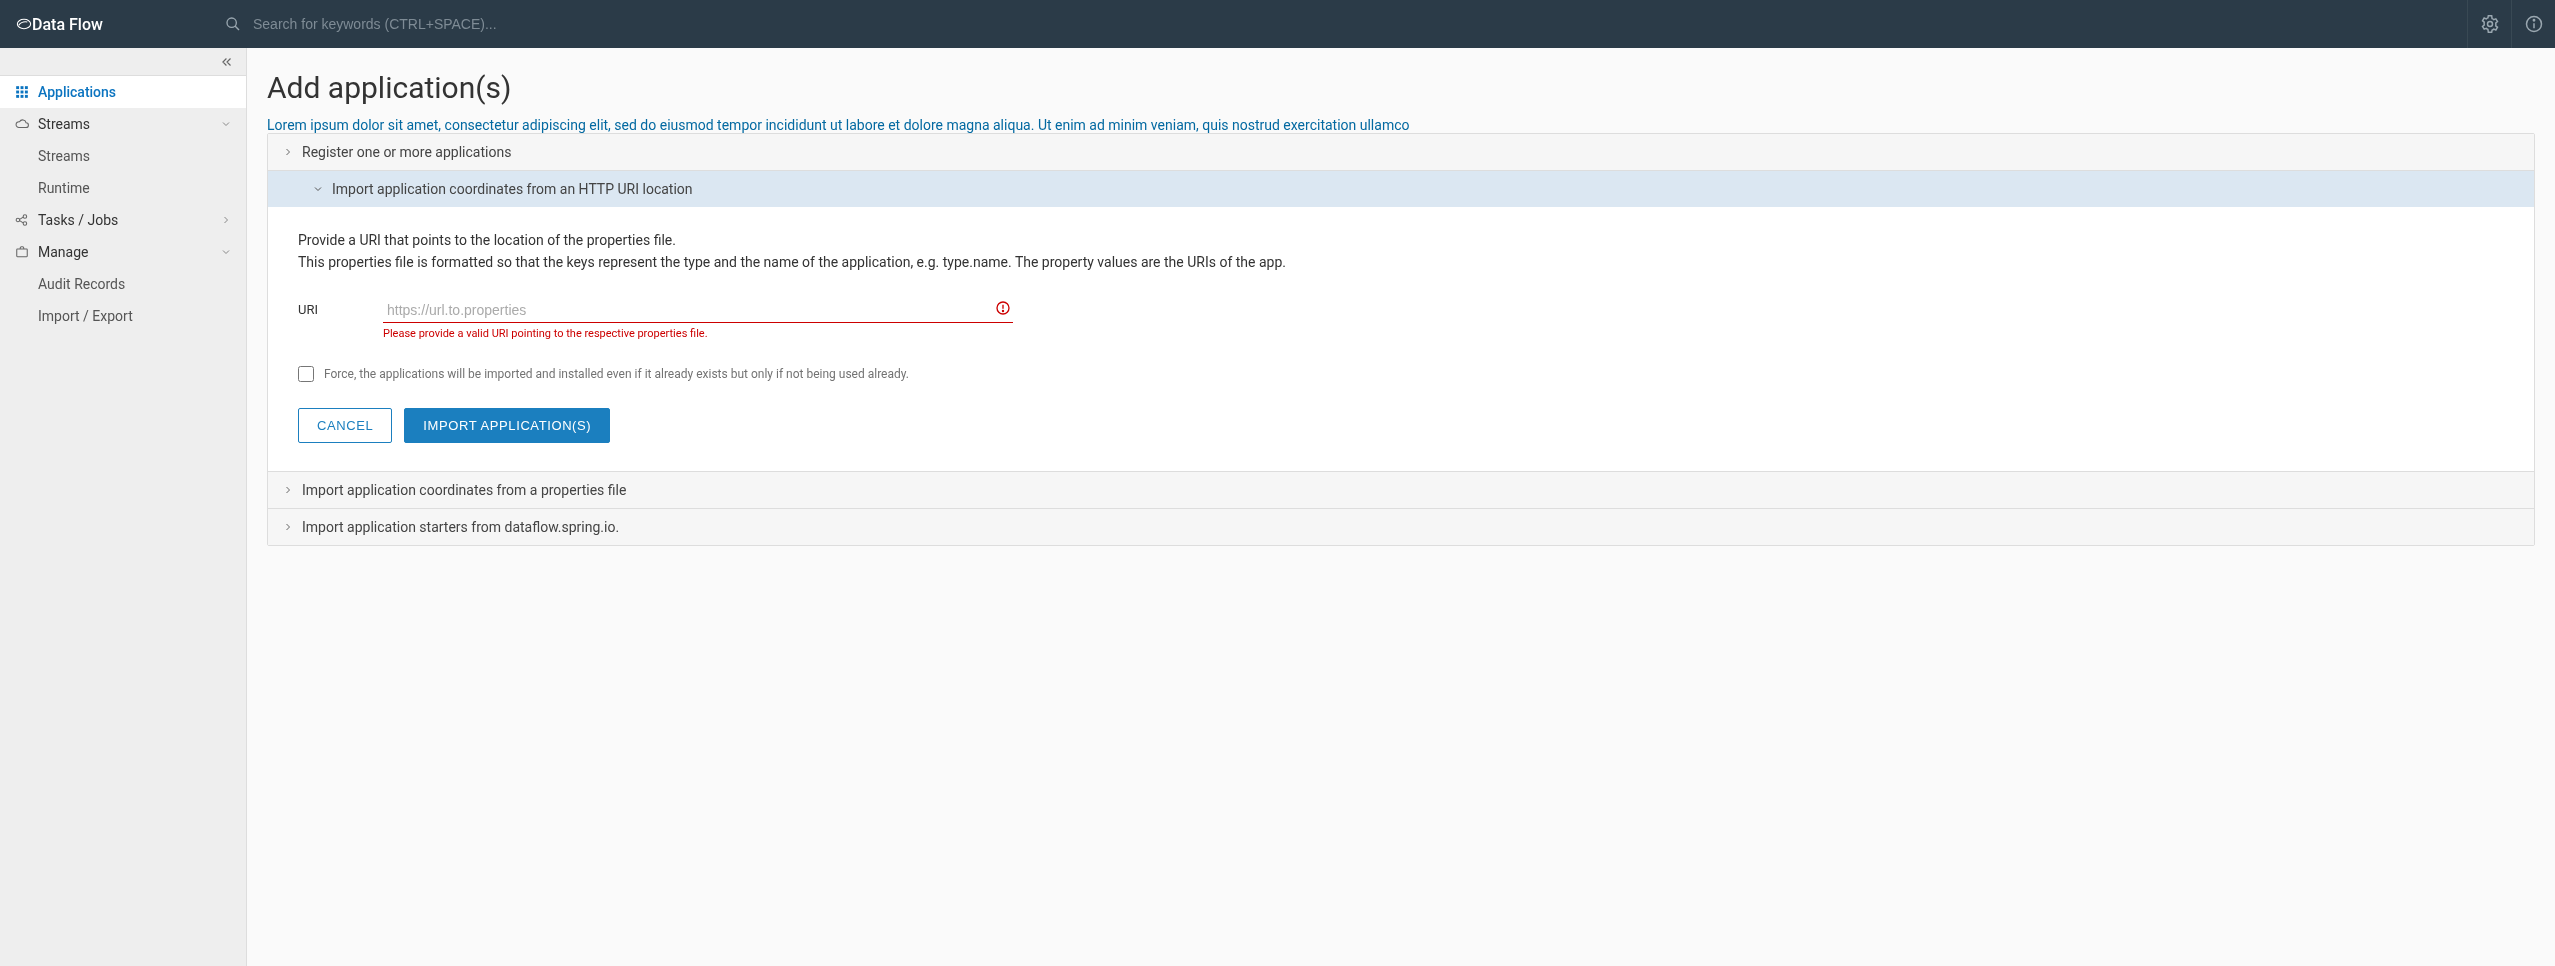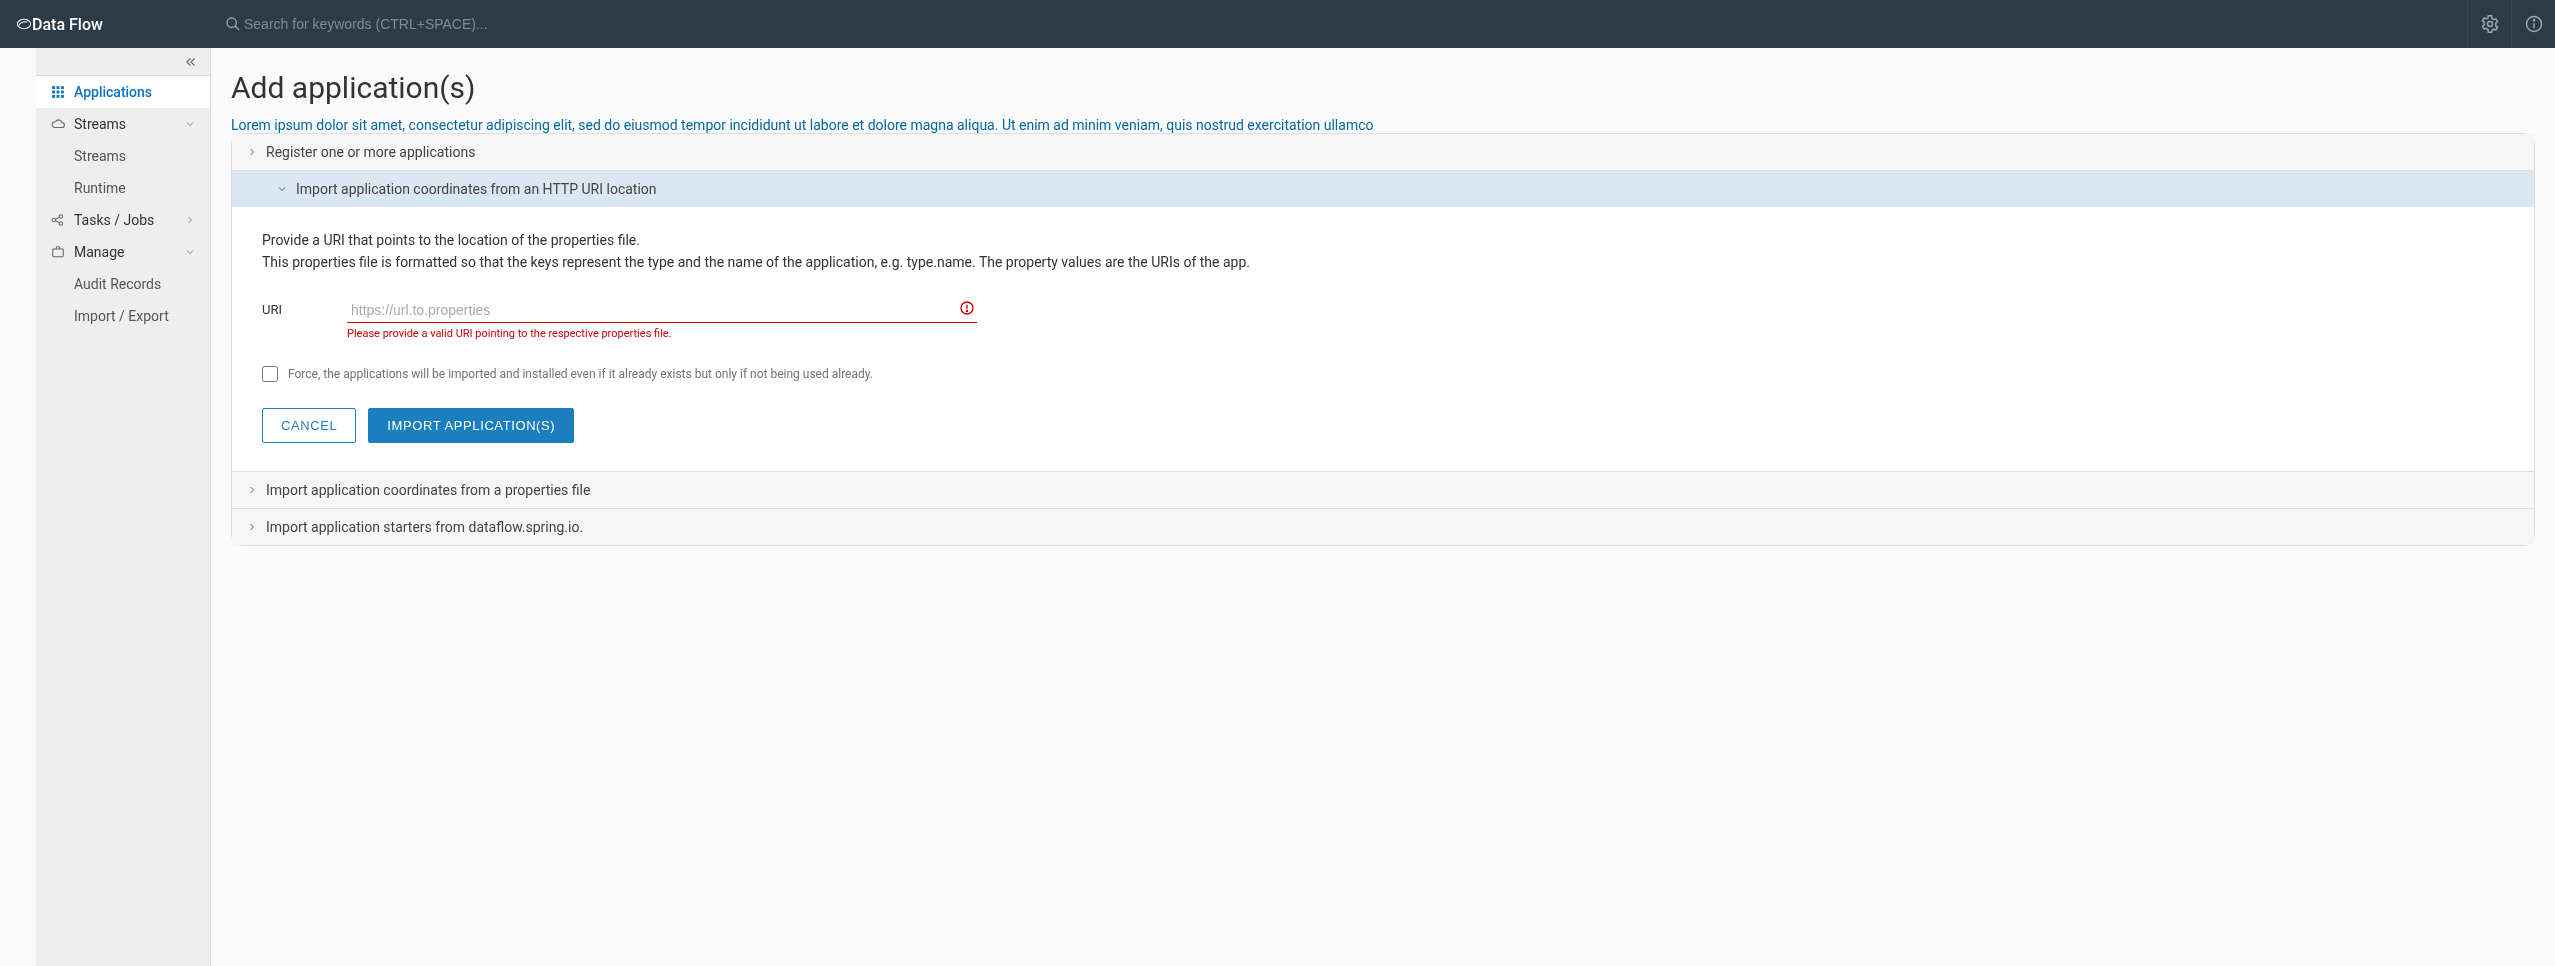--- a/index.html
+++ b/index.html
@@ -3,42 +3,42 @@
 <meta charset="utf-8">
 <style>
   * { box-sizing: border-box; margin: 0; padding: 0; }
   html, body { height: 100%; font-family: -apple-system, BlinkMacSystemFont, "Segoe UI", Roboto, Helvetica, Arial, sans-serif; font-size: 14px; color: #333; }
   body { display: flex; flex-direction: column; background: #fafafa; }
 
   
   .topbar { display: flex; align-items: center; background: #2b3b48; color: #fff; height: 48px; flex-shrink: 0; }
   .brand { display: flex; align-items: center; width: 205px; padding-left: 16px; height: 100%; }
   .brand-name { font-size: 16px; font-weight: 500; }
-  .search-wrap { display: flex; align-items: center; flex: 1; height: 100%; color: #9aa7b0; gap: 3px; padding-left: 20px; justify-content: center; }
+  .search-wrap { display: flex; align-items: center; flex: 1; height: 100%; color: #9aa7b0; gap: 12px; padding-left: 20px; justify-content: center; }
   .search-input { flex: 1; background: transparent; border: none; color: #c7cfd6; font-size: 14px; outline: none; }
   .search-input::placeholder { color: #7e8b95; }
   .top-actions { display: flex; align-items: center; height: 100%; }
   .top-action-btn { width: 44px; height: 100%; display: flex; align-items: center; justify-content: center; color: #9aa7b0; cursor: pointer; border-left: 1px solid #394954; }
 
   
   .body-row { display: flex; flex: 1; min-height: 0; }
-  .sidebar { width: 175px; background: #eeeeee; border-right: 1px solid #ddd; flex-shrink: 0; display: flex; flex-direction: column; margin-left: 36px; }
+  .sidebar { width: 247px; background: #eeeeee; border-right: 1px solid #ddd; flex-shrink: 0; display: flex; flex-direction: column; }
   .sidebar-collapse { display: flex; justify-content: flex-end; align-items: center; height: 28px; padding-right: 12px; border-bottom: 1px solid #ddd; color: #666; cursor: pointer; }
   .nav-item { display: flex; align-items: center; gap: 8px; padding: 8px 14px; font-size: 14px; color: #333; cursor: pointer; }
   .nav-item.active { background: #fff; color: #0b74c0; font-weight: 500; }
   .nav-item .chev { margin-left: auto; color: #888; }
   .nav-sub { padding: 8px 14px 8px 38px; font-size: 14px; color: #555; cursor: pointer; }
   .nav-icon { width: 16px; height: 16px; display: inline-flex; align-items: center; justify-content: center; color: inherit; }
 
   
   .main { flex: 1; padding: 22px 20px; overflow: auto; }
   .page-title { font-size: 30px; font-weight: 400; color: #333; margin-bottom: 12px; }
   .page-subtitle { font-size: 14px; color: #0369a1; }
 
-  .accordion { border: 1px solid #ddd; border-radius: 12px; margin-bottom: 16px; }
+  .accordion { border: 1px solid #ddd; border-radius: 2px; margin-bottom: 16px; }
   .acc-item + .acc-item { border-top: 1px solid #ddd; }
   .acc-header { display: flex; align-items: center; gap: 8px; padding: 10px 14px; font-size: 14px; cursor: pointer; background: #f6f6f6; color: #444; }
   .acc-header.expanded { background: #dbe7f2; padding-left: 44px; }
   .acc-body { padding: 22px 30px 28px 30px; background: #fff; }
 
   .form-desc { font-size: 14px; color: #333; line-height: 1.6; margin-bottom: 24px; }
 
   .form-row { display: flex; align-items: flex-start; margin-bottom: 26px; }
   .form-label { width: 85px; font-size: 13px; color: #333; padding-top: 4px; }
   .form-field { flex: 0 0 630px; max-width: 630px; position: relative; }

